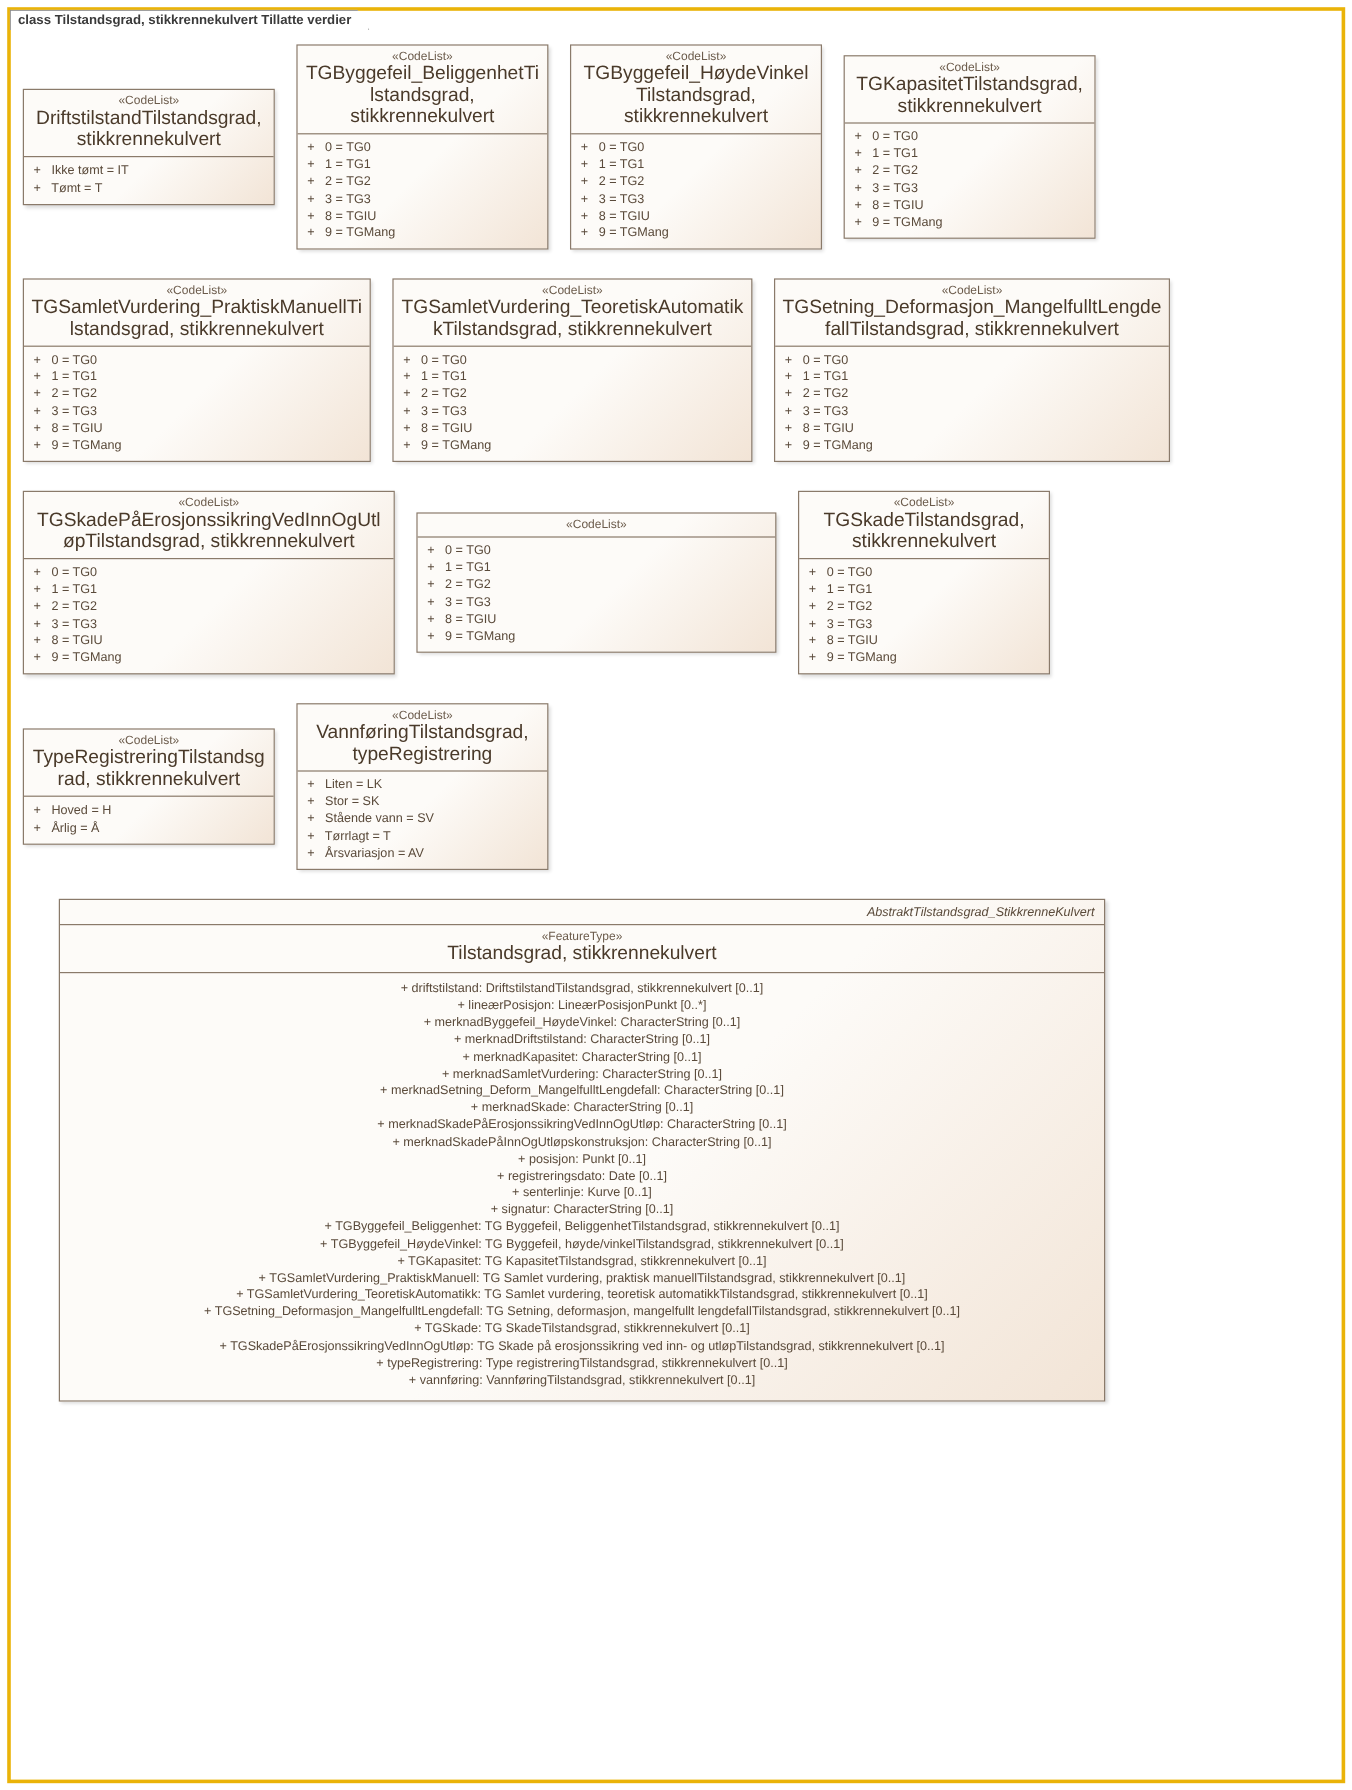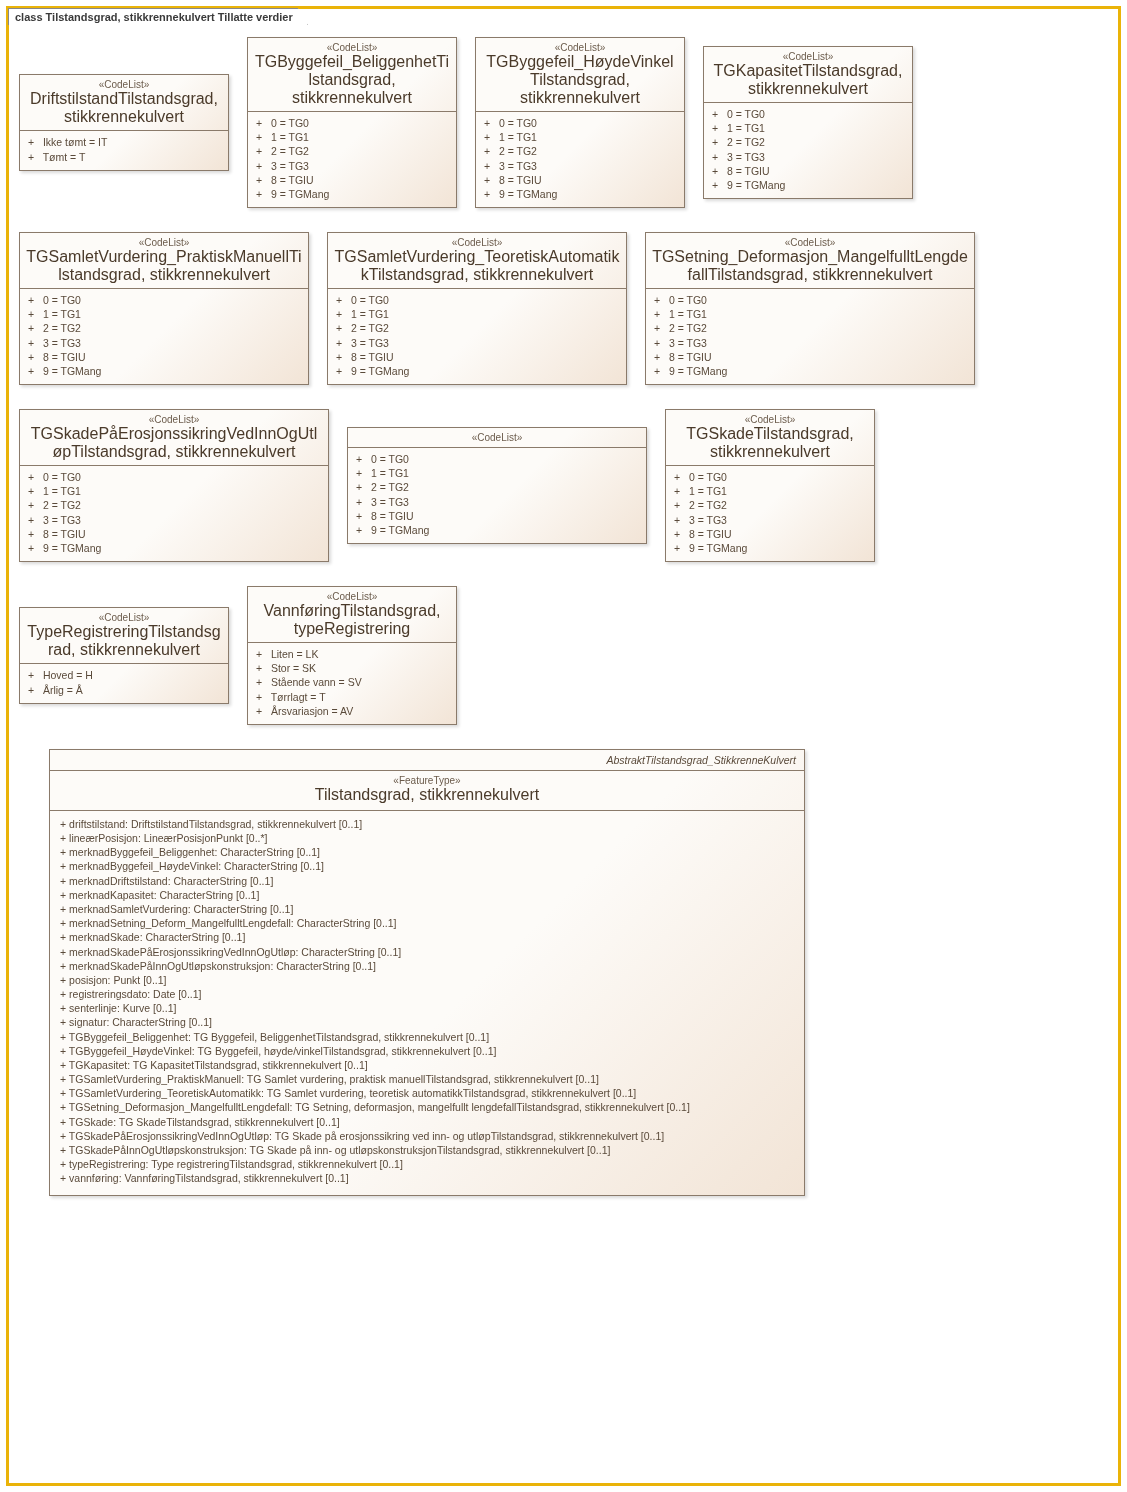--- a/index.html
+++ b/index.html
@@ -58,21 +58,21 @@
     .uml-body {
       padding: 4px 8px 6px 8px;
       color: #5a4a3a;
     }
     .uml-body .entry {
       white-space: pre;
       font-size: 10.5px;
       line-height: 1.35;
     }
     .feature-box {
-      width: 756px;
+      width: 872px;
       border: 1px solid #8a7a6a;
       background: linear-gradient(135deg, #fdfbf8 0%, #fdfbf8 55%, #f2e4d6 100%);
       box-shadow: 2px 2px 3px rgba(0,0,0,0.15);
       margin-left: 30px;
     }
     .feature-topbar {
       text-align: right;
       font-style: italic;
       font-size: 10.5px;
       padding: 4px 8px;
@@ -80,20 +80,21 @@
       color: #5a4a3a;
     }
     .feature-head {
       text-align: center;
       padding: 4px 6px 6px 6px;
       border-bottom: 1px solid #8a7a6a;
     }
     .feature-body {
       padding: 6px 10px 10px 10px;
       color: #5a4a3a;
+      text-align: center;
     }
     .feature-body .attr {
       font-size: 10.5px;
       line-height: 1.35;
     }
   </style>
 </head>
 <body>
 
 <div class="frame">
@@ -268,39 +269,37 @@
     </div>
   <div class="feature-box">
     <div class="feature-topbar">AbstraktTilstandsgrad_StikkrenneKulvert</div>
     <div class="feature-head">
       <div class="stereo">«FeatureType»</div>
       <div class="title">Tilstandsgrad, stikkrennekulvert</div>
     </div>
     <div class="feature-body" id="feature-body">
         <div class="attr">+   driftstilstand: DriftstilstandTilstandsgrad, stikkrennekulvert [0..1]</div>
         <div class="attr">+   lineærPosisjon: LineærPosisjonPunkt [0..*]</div>
-        <div class="attr">+   merknadByggefeil_Beliggenhet: CharacterString [0..1]</div>
         <div class="attr">+   merknadByggefeil_HøydeVinkel: CharacterString [0..1]</div>
         <div class="attr">+   merknadDriftstilstand: CharacterString [0..1]</div>
         <div class="attr">+   merknadKapasitet: CharacterString [0..1]</div>
         <div class="attr">+   merknadSamletVurdering: CharacterString [0..1]</div>
         <div class="attr">+   merknadSetning_Deform_MangelfulltLengdefall: CharacterString [0..1]</div>
         <div class="attr">+   merknadSkade: CharacterString [0..1]</div>
         <div class="attr">+   merknadSkadePåErosjonssikringVedInnOgUtløp: CharacterString [0..1]</div>
         <div class="attr">+   merknadSkadePåInnOgUtløpskonstruksjon: CharacterString [0..1]</div>
         <div class="attr">+   posisjon: Punkt [0..1]</div>
         <div class="attr">+   registreringsdato: Date [0..1]</div>
         <div class="attr">+   senterlinje: Kurve [0..1]</div>
         <div class="attr">+   signatur: CharacterString [0..1]</div>
         <div class="attr">+   TGByggefeil_Beliggenhet: TG Byggefeil, BeliggenhetTilstandsgrad, stikkrennekulvert [0..1]</div>
         <div class="attr">+   TGByggefeil_HøydeVinkel: TG Byggefeil, høyde/vinkelTilstandsgrad, stikkrennekulvert [0..1]</div>
         <div class="attr">+   TGKapasitet: TG KapasitetTilstandsgrad, stikkrennekulvert [0..1]</div>
         <div class="attr">+   TGSamletVurdering_PraktiskManuell: TG Samlet vurdering, praktisk manuellTilstandsgrad, stikkrennekulvert [0..1]</div>
         <div class="attr">+   TGSamletVurdering_TeoretiskAutomatikk: TG Samlet vurdering, teoretisk automatikkTilstandsgrad, stikkrennekulvert [0..1]</div>
         <div class="attr">+   TGSetning_Deformasjon_MangelfulltLengdefall: TG Setning, deformasjon, mangelfullt lengdefallTilstandsgrad, stikkrennekulvert [0..1]</div>
         <div class="attr">+   TGSkade: TG SkadeTilstandsgrad, stikkrennekulvert [0..1]</div>
         <div class="attr">+   TGSkadePåErosjonssikringVedInnOgUtløp: TG Skade på erosjonssikring ved inn- og utløpTilstandsgrad, stikkrennekulvert [0..1]</div>
-        <div class="attr">+   TGSkadePåInnOgUtløpskonstruksjon: TG Skade på inn- og utløpskonstruksjonTilstandsgrad, stikkrennekulvert [0..1]</div>
         <div class="attr">+   typeRegistrering: Type registreringTilstandsgrad, stikkrennekulvert [0..1]</div>
         <div class="attr">+   vannføring: VannføringTilstandsgrad, stikkrennekulvert [0..1]</div>
       </div>
   </div>
 </div>
 
 </body></html>

